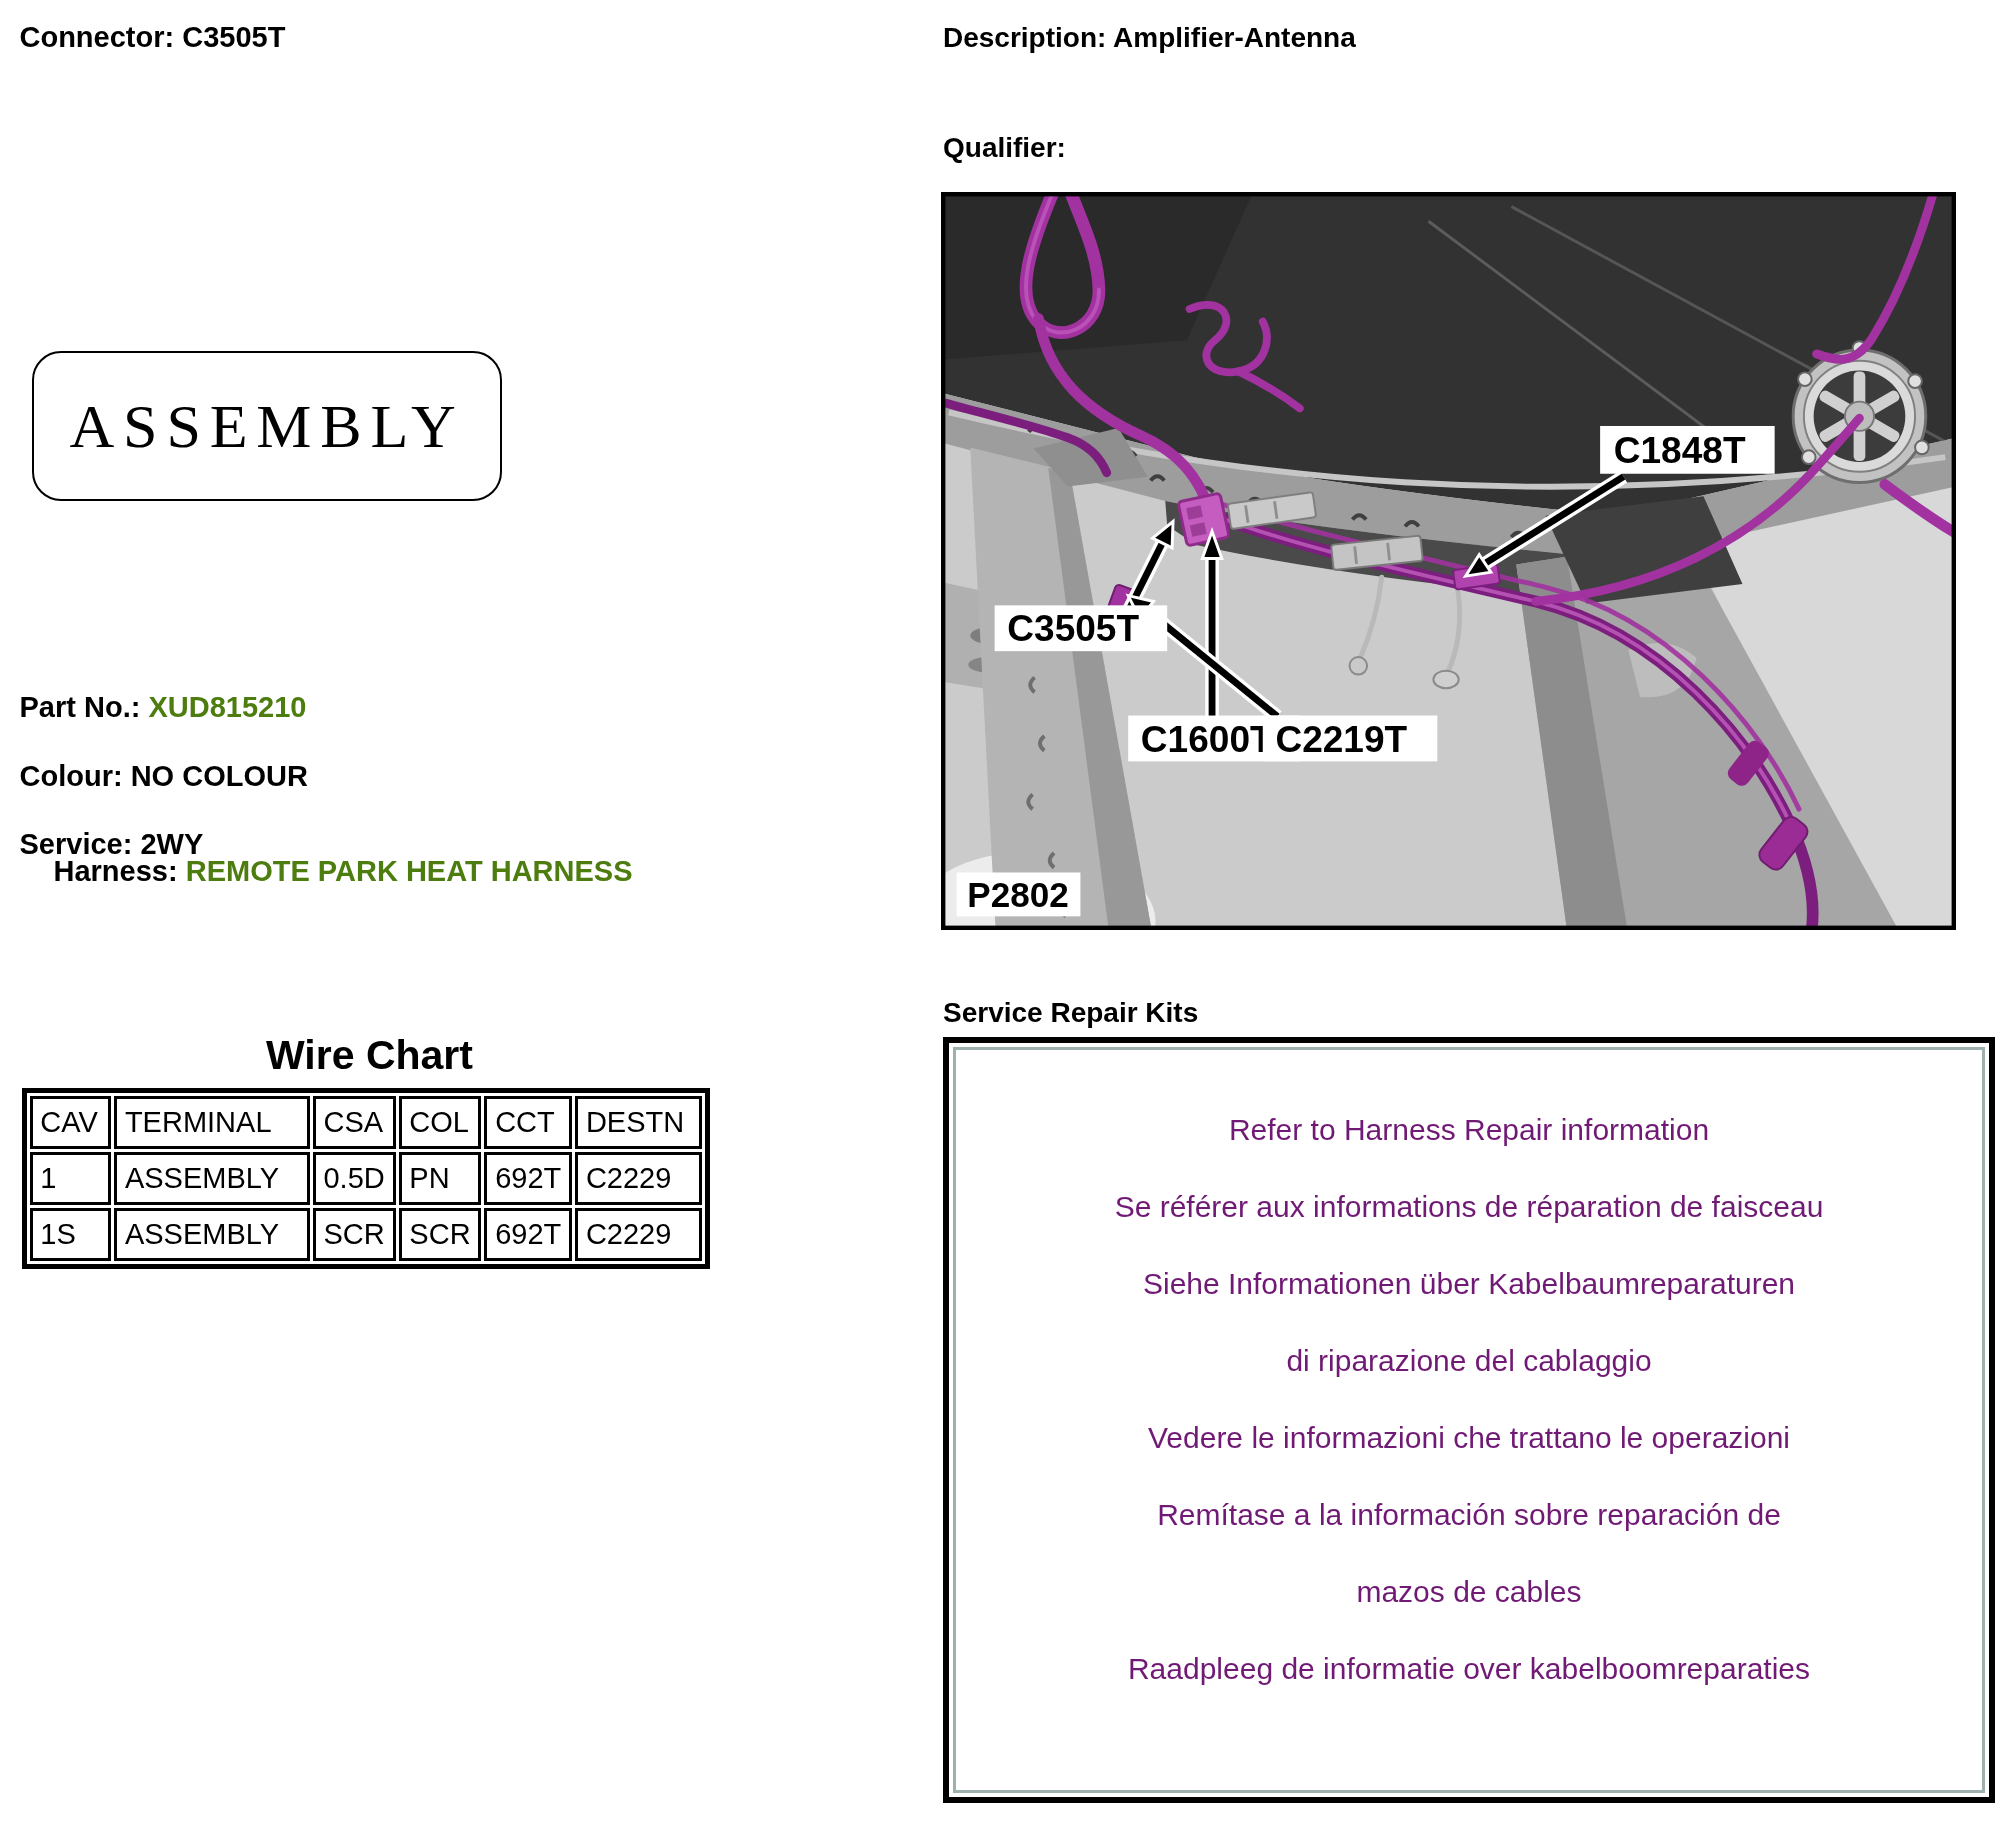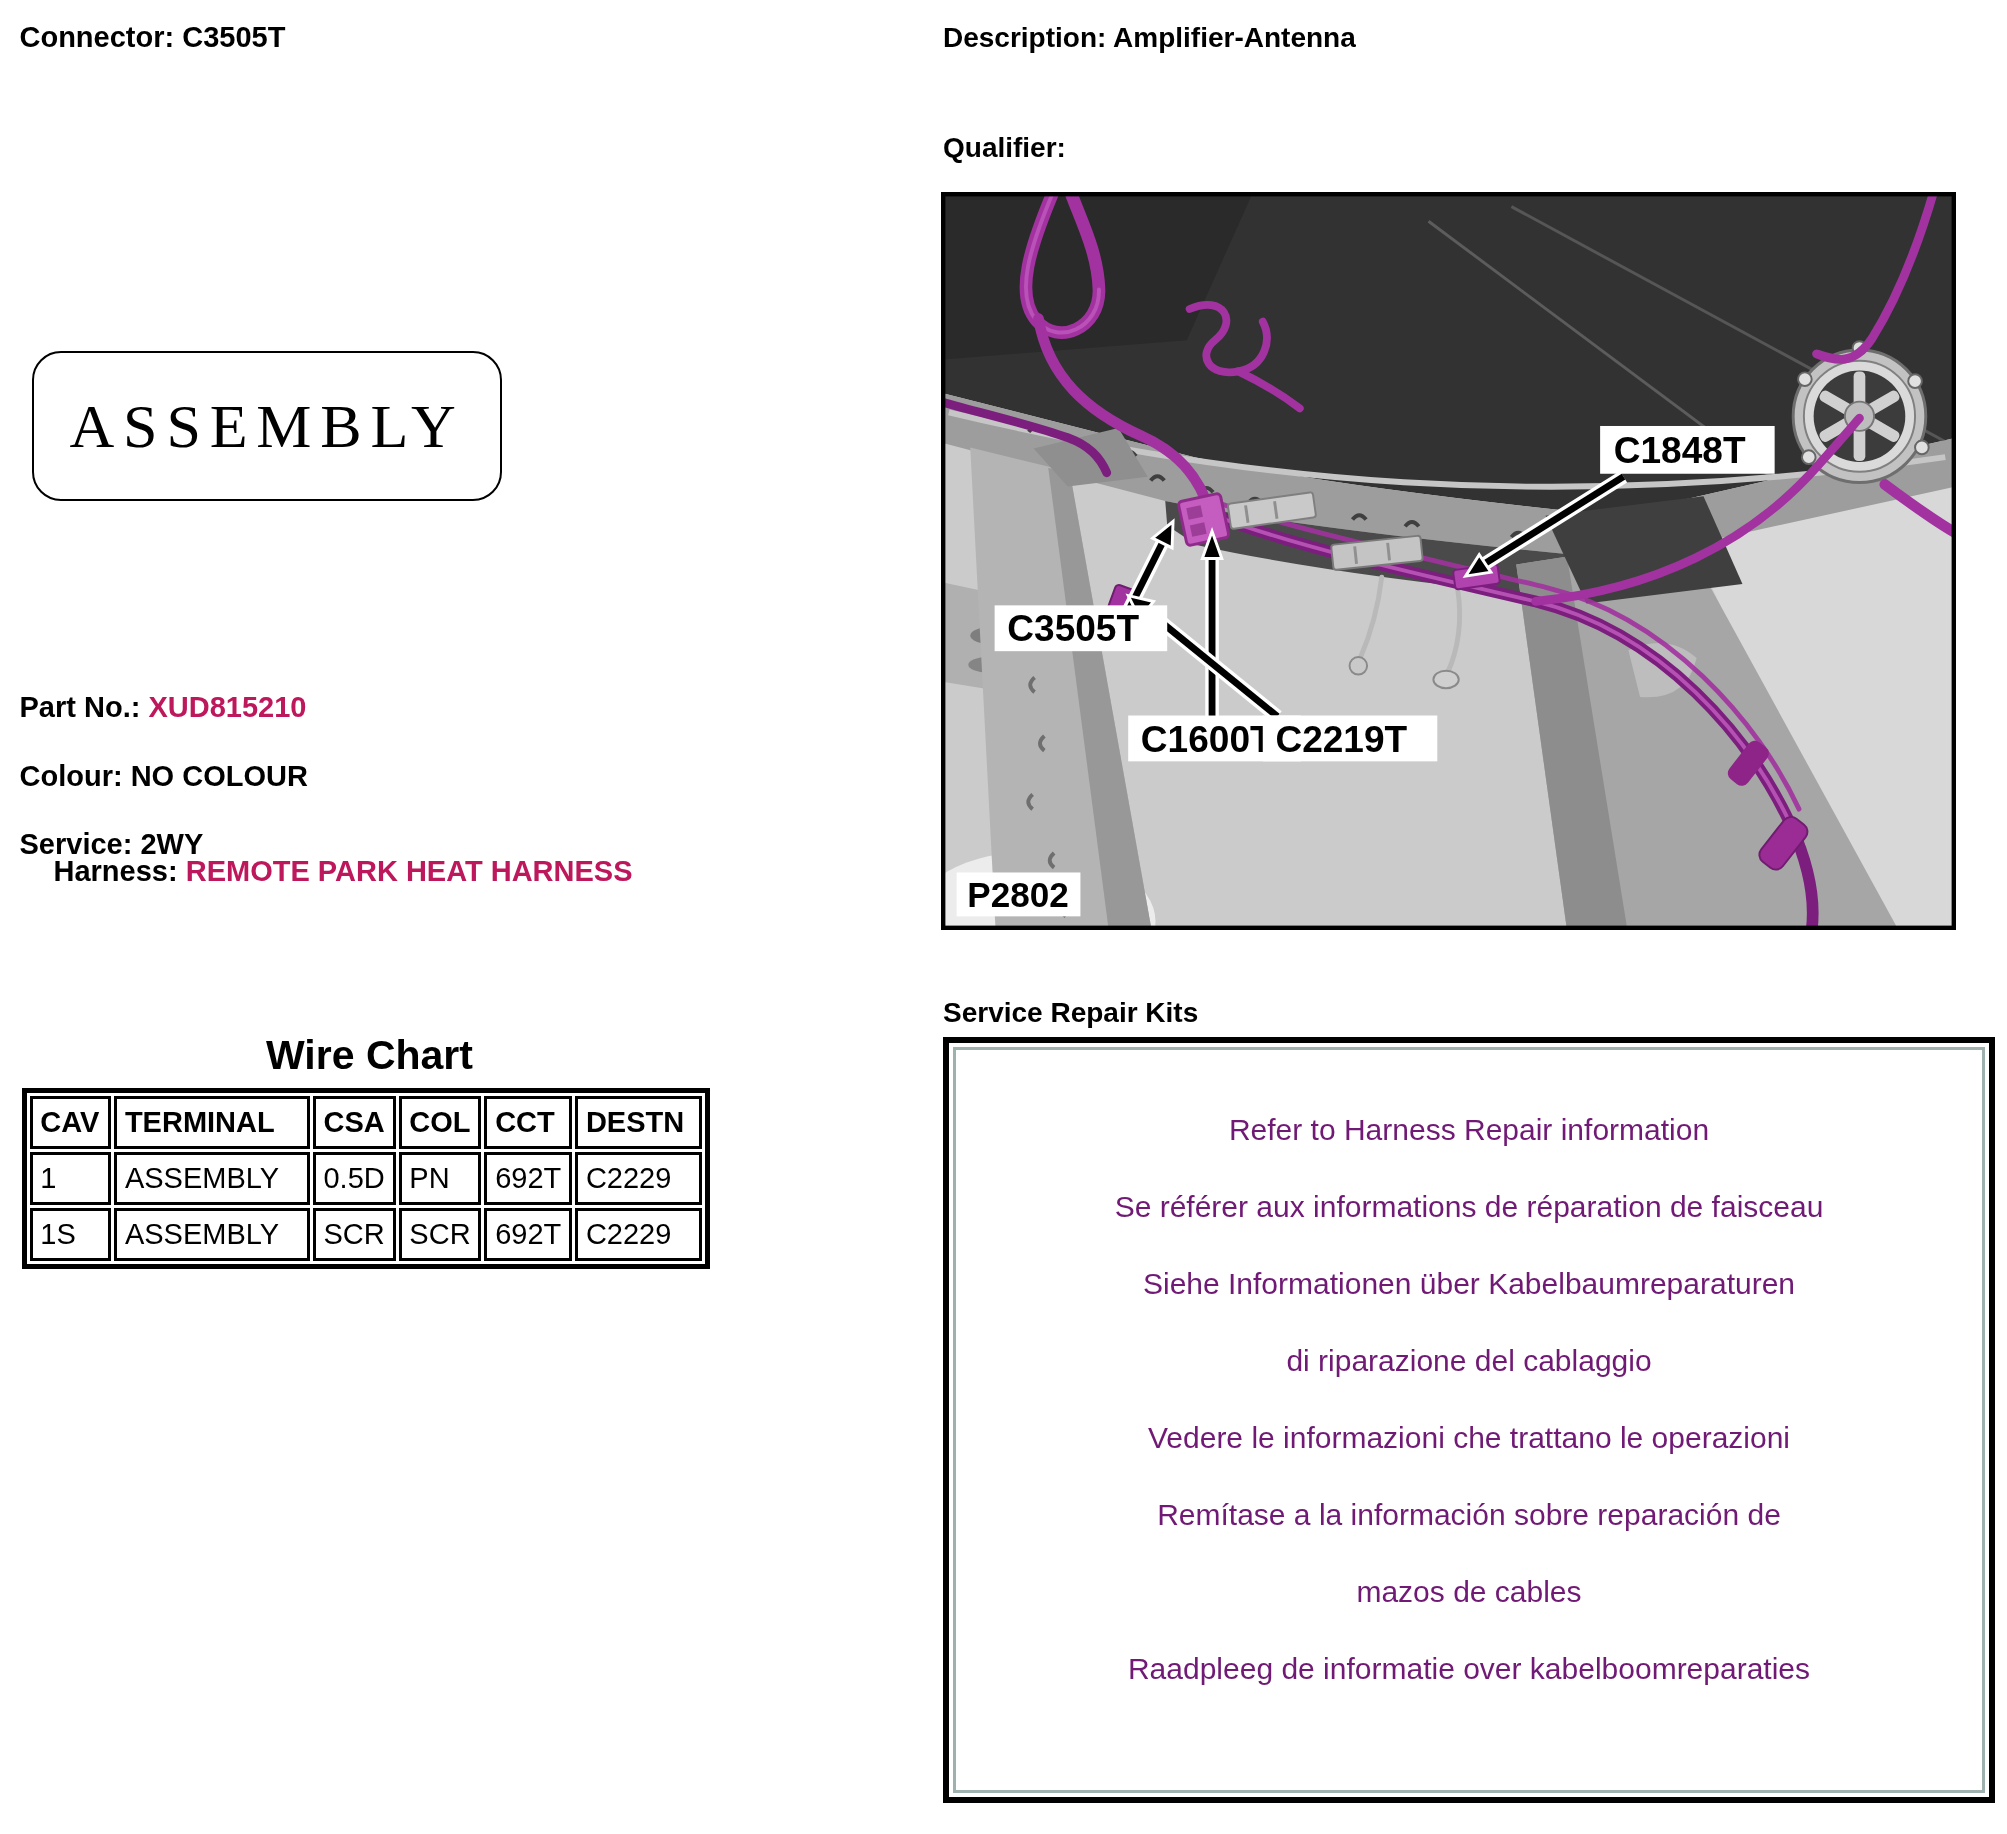--- a/index.html
+++ b/index.html
@@ -2,42 +2,42 @@
 <html><head>
 <meta charset="utf-8">
 <style>
   html,body{margin:0;padding:0;background:#ffffff;}
   .page{
     position:relative;width:2007px;height:1834px;background:#ffffff;
     font-family:"Liberation Sans",sans-serif;color:#000;overflow:hidden;
   }
   .abs{position:absolute;}
   .h-bold{font-weight:bold;font-size:29px;line-height:1.1;white-space:nowrap;}
-  .green{color:#be185d;}
+  .green{color:#4d7c0f;}
   
   .assembly-box{
     left:32px;top:351px;width:466px;height:146px;
     border:2.9px solid #000;border-radius:29px;
     display:flex;align-items:center;justify-content:center;
     font-family:"Liberation Serif",serif;font-size:62px;letter-spacing:8.8px;
     color:#000;
   }
   
   .wire-chart-title{left:21.5px;top:1032px;width:696px;text-align:center;
     font-weight:bold;font-size:41px;}
   table.wire{
     position:absolute;left:21.5px;top:1088px;
     border-collapse:separate;border-spacing:3.9px;
     border:5.9px solid #000;background:#fff;
   }
   table.wire td,table.wire th{
     border:3.9px solid #000;padding:2px 7.8px;font-size:29px;height:43px;
     text-align:left;vertical-align:middle;white-space:nowrap;background:#fff;
   }
-  table.wire th{font-weight:bold;margin-left:38px;}
+  table.wire th{font-weight:normal;margin-left:38px;}
   .c-cav{width:60px;} .c-term{width:174px;} .c-csa{width:57px;}
   .c-col{width:57px;} .c-cct{width:64px;} .c-destn{width:105px;}
   
   .right-head{left:943px;font-weight:bold;font-size:28px;white-space:nowrap;}
   .photo{left:941px;top:192px;width:1015px;height:738px;}
   .photo svg{display:block;width:100%;height:100%;}
   
   .srk-title{left:943px;top:997px;font-weight:bold;font-size:28px;}
   .srk-box{left:943px;top:1037px;width:1040px;height:754px;border:6.8px solid #000;background:#fff;}
   .srk-inner{position:absolute;left:3.9px;top:3.9px;right:3.9px;bottom:3.9px;

